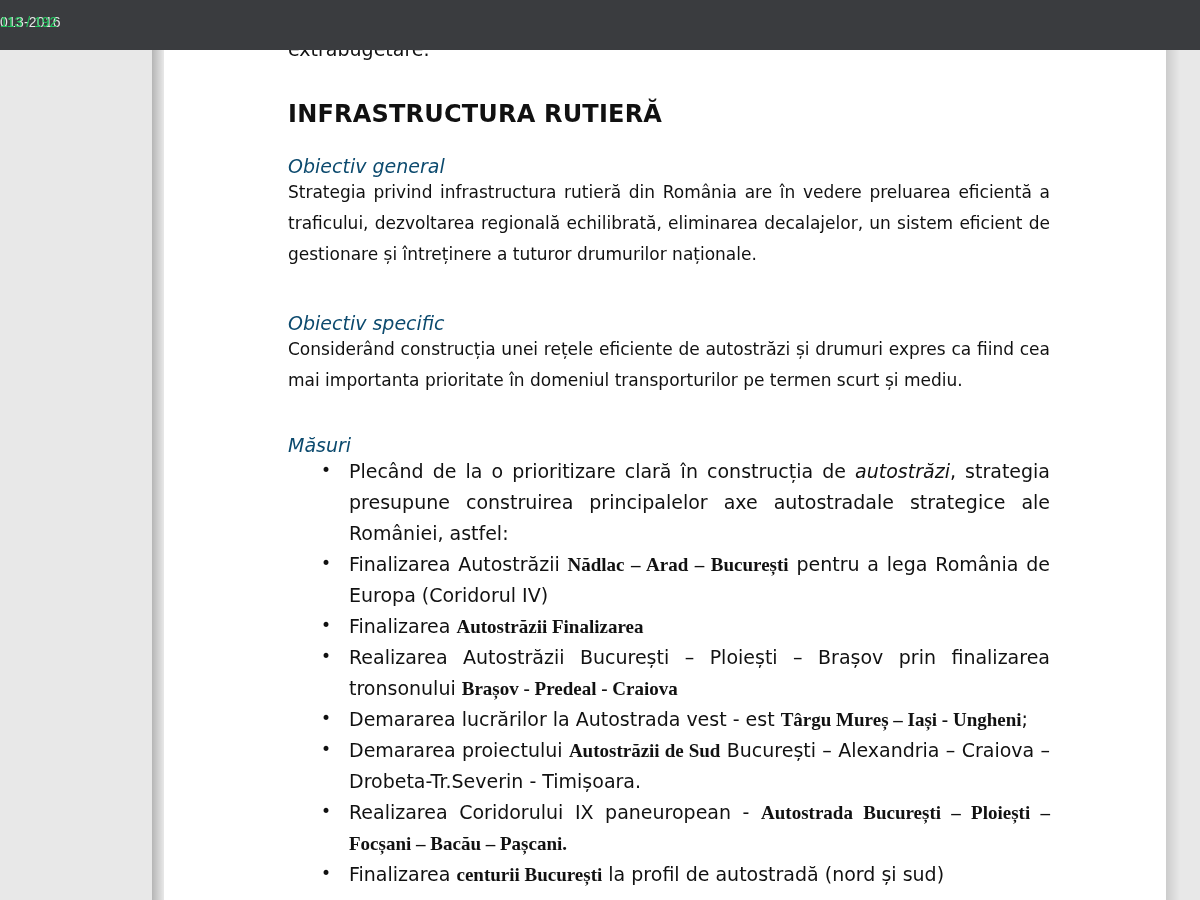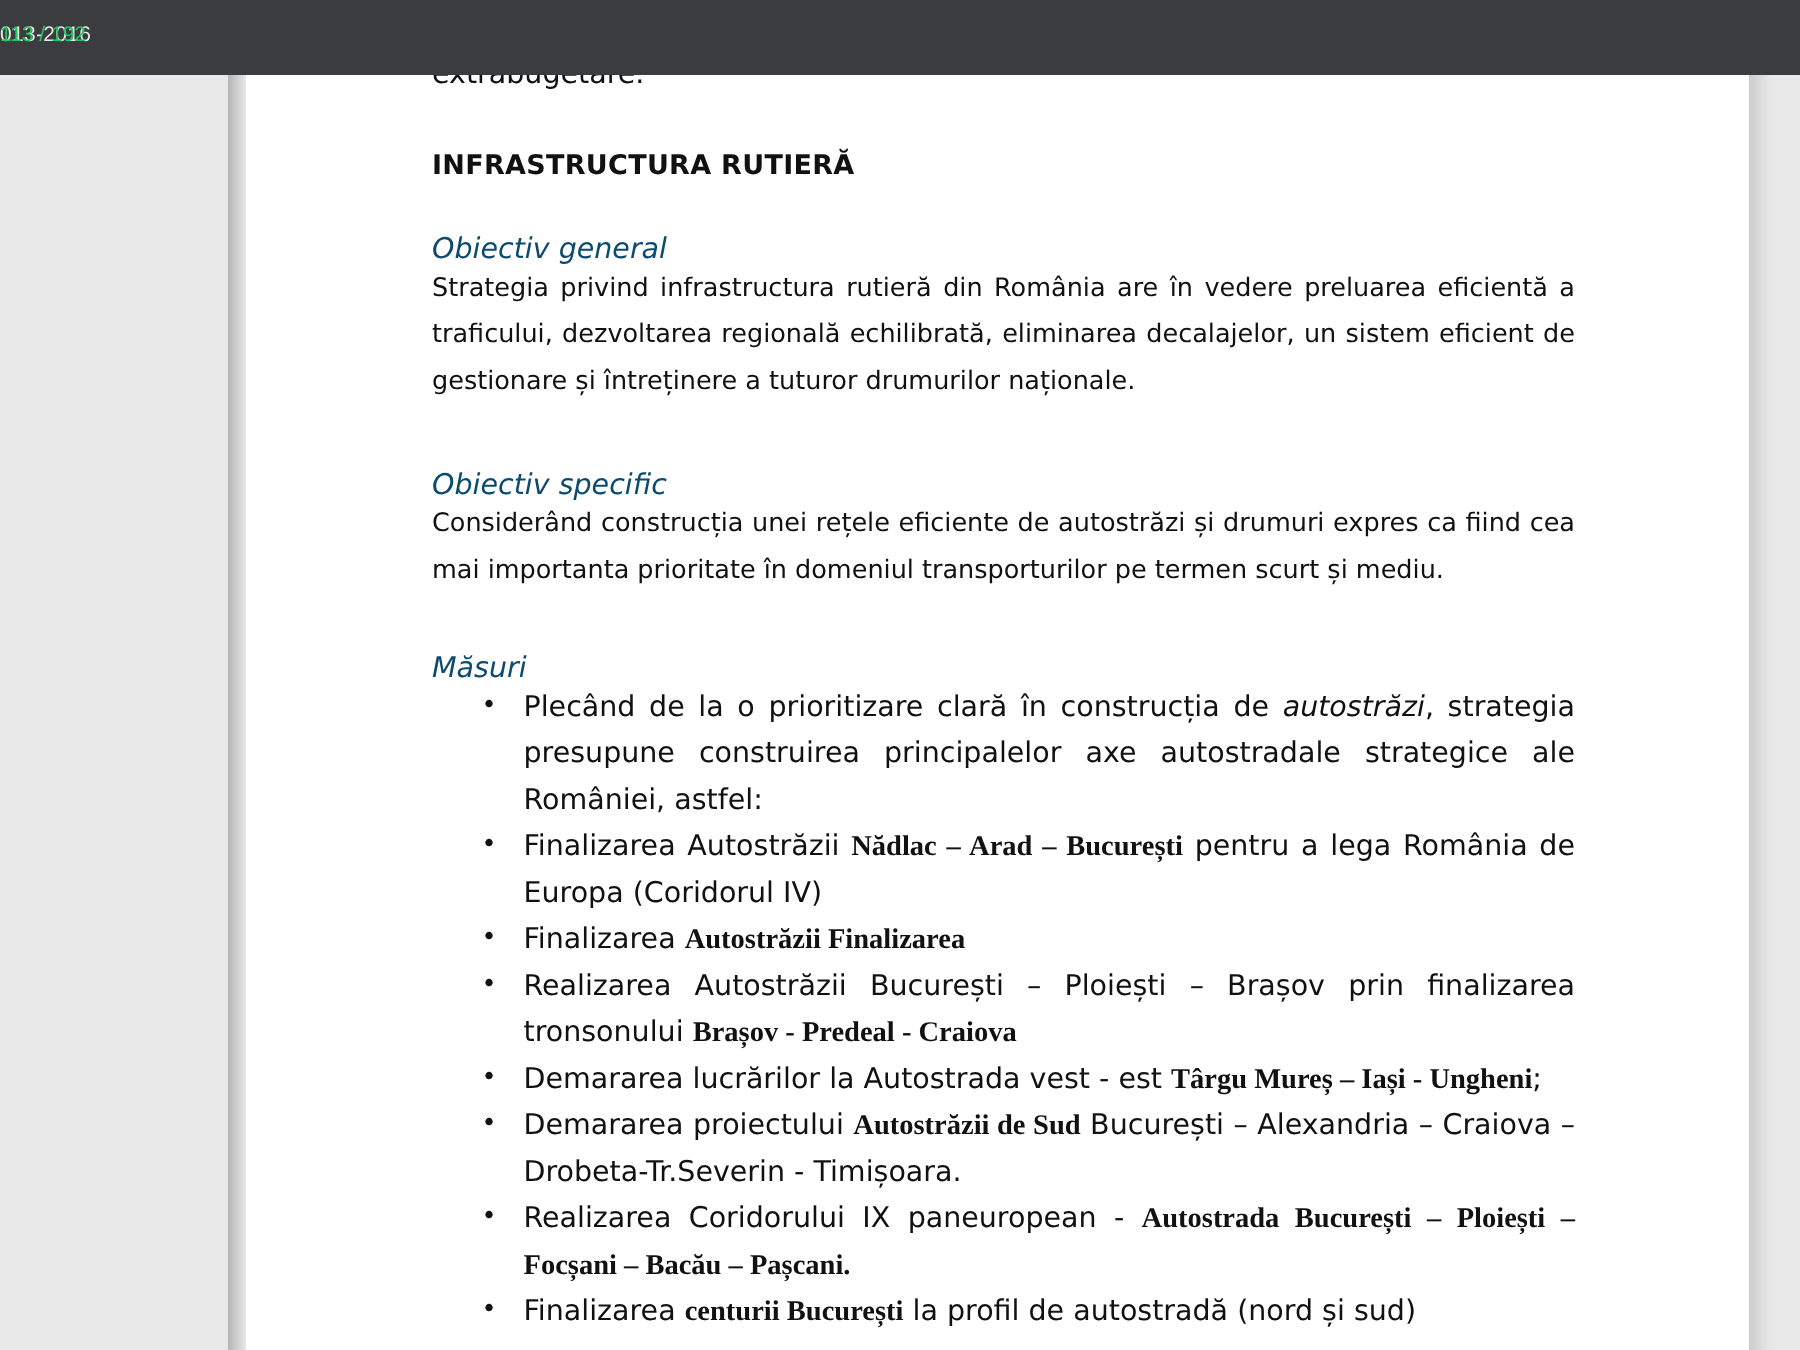--- a/index.html
+++ b/index.html
@@ -105,21 +105,21 @@
     height: 26px;
     overflow: hidden;
     font-size: 19px;
     color: #111;
   }
 
   .heading {
     position: absolute;
     top: 50px;
     left: 0;
-    font-size: 18px;
+    font-size: 24px;
     font-weight: bold;
     letter-spacing: 0.2px;
   }
 
   .subhead {
     font-style: italic;
     font-size: 19px;
     color: #0c4a6e;
   }
 

